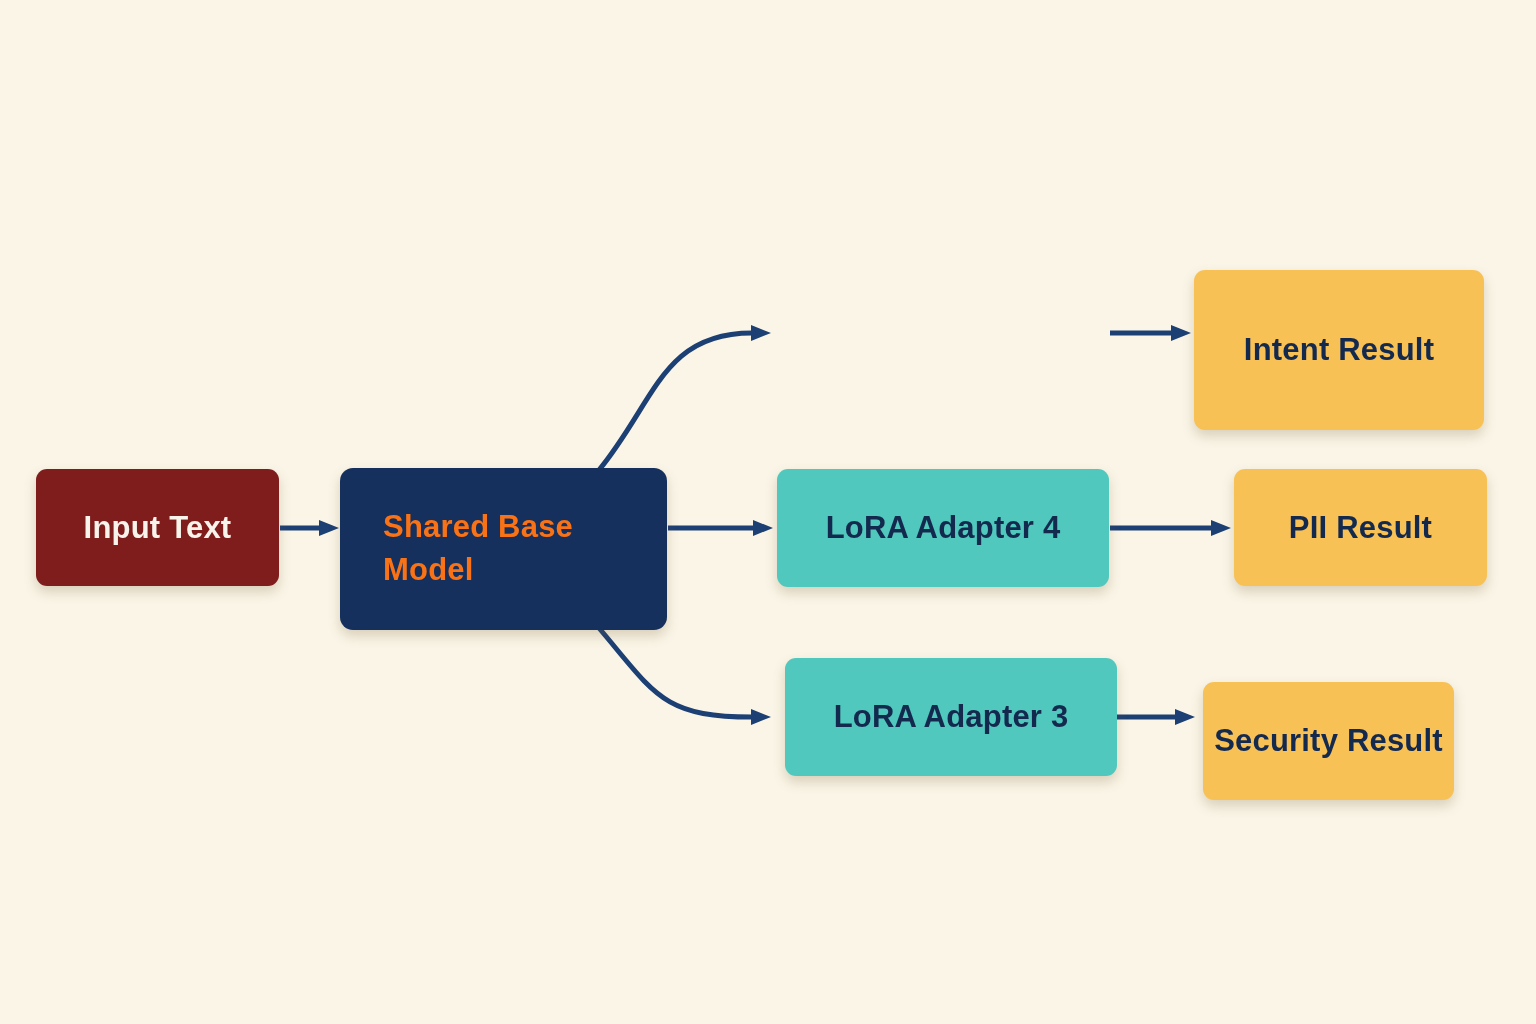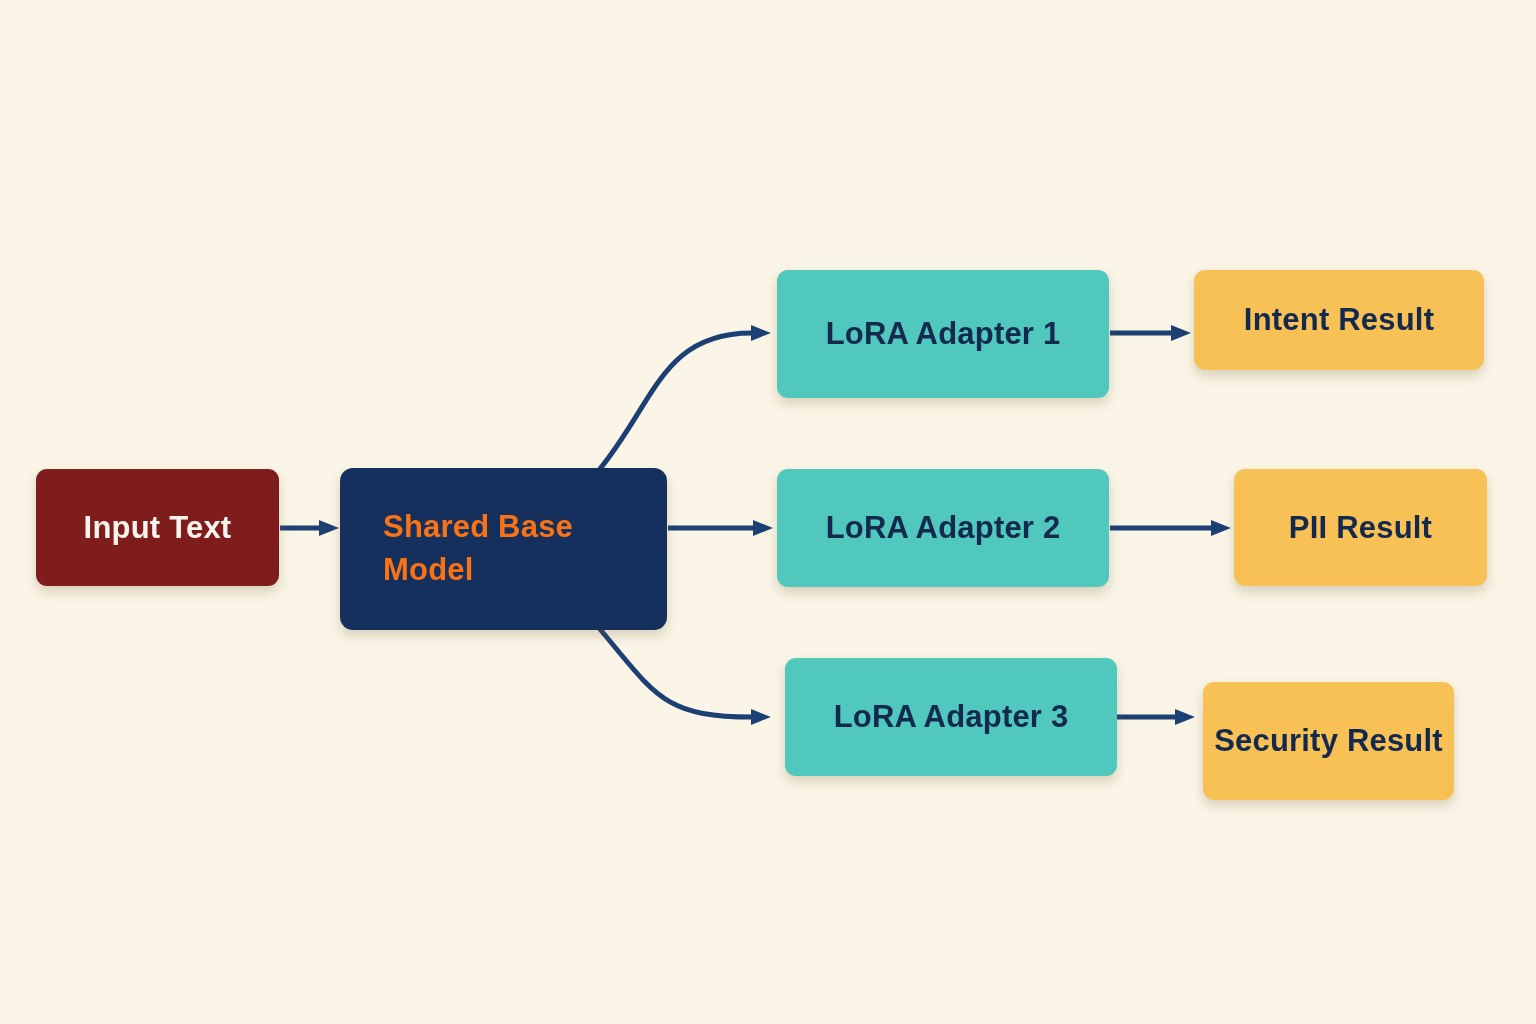--- a/index.html
+++ b/index.html
@@ -46,21 +46,21 @@
   .fill-teal   { background: #50c8bd; color: #13294e; }
   .fill-yellow { background: #f8c156; color: #13294e; }
 
   .node-input    { left: 36px;   top: 469px; width: 243px; height: 117px; }
   .node-base     { left: 340px;  top: 468px; width: 327px; height: 162px;
                    justify-content: flex-start; padding: 0 38px 0 43px;
                    border-radius: 13px; line-height: 1.38; }
   .node-adapter1 { left: 777px;  top: 270px; width: 332px; height: 128px; }
   .node-adapter2 { left: 777px;  top: 469px; width: 332px; height: 118px; }
   .node-adapter3 { left: 777px;  top: 658px; width: 332px; height: 118px; margin-left: 8px; }
-  .node-intent   { left: 1194px; top: 270px; width: 290px; height: 100px; }
+  .node-intent   { left: 1194px; top: 270px; width: 290px; height: 160px; }
   .node-pii      { left: 1234px; top: 469px; width: 253px; height: 117px; }
   .node-security { left: 1203px; top: 658px; width: 251px; height: 118px; margin-top: 24px; }
 </style>
 </head>
 <body>
 
 <div class="canvas">
 
   <svg class="edges" width="1536" height="1024" viewBox="0 0 1536 1024" xmlns="http://www.w3.org/2000/svg">
     <defs>
@@ -80,26 +80,23 @@
   </svg>
 
   <div class="node fill-purple node-input">
     <span class="label">Input Text</span>
   </div>
 
   <div class="node fill-navy node-base">
     <span class="label">Shared Base Model</span>
   </div>
 
-  <div class="node fill-teal node-adapter1">
-    <span class="label">LoRA Adapter 1</span>
-  </div>
 
   <div class="node fill-teal node-adapter2">
-    <span class="label">LoRA Adapter 2</span>
+    <span class="label">LoRA Adapter 4</span>
   </div>
 
   <div class="node fill-teal node-adapter3">
     <span class="label">LoRA Adapter 3</span>
   </div>
 
   <div class="node fill-yellow node-intent">
     <span class="label">Intent Result</span>
   </div>
 

